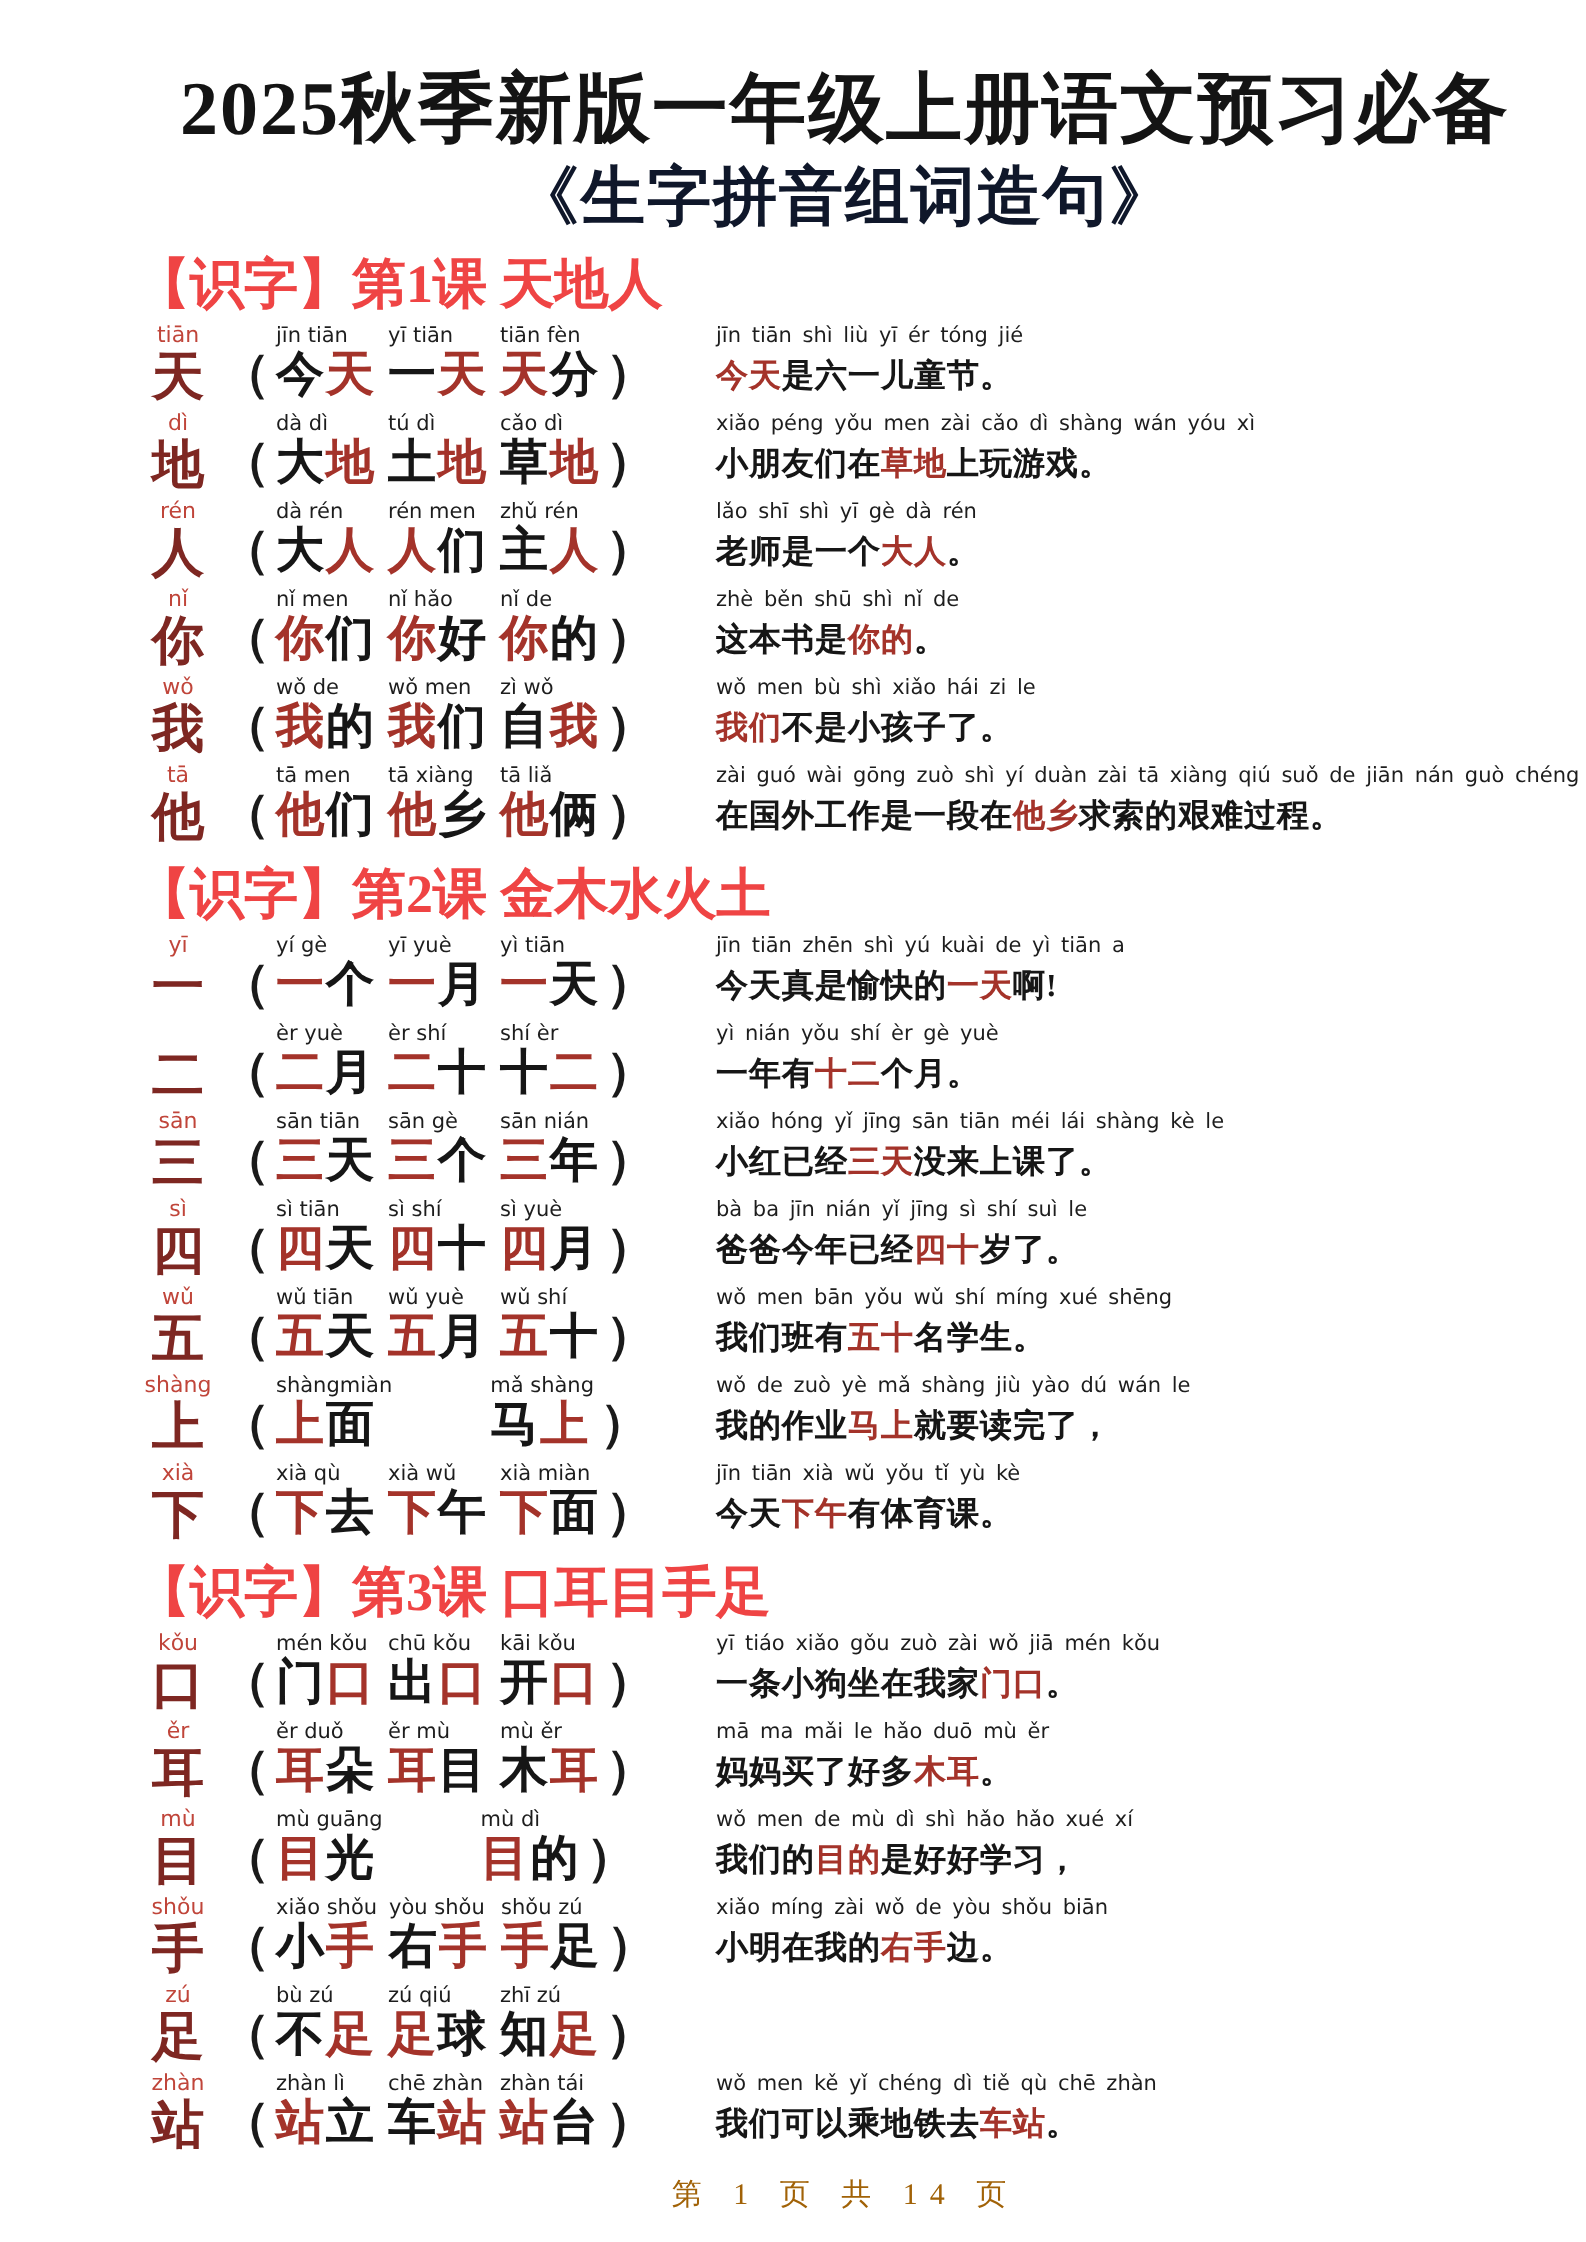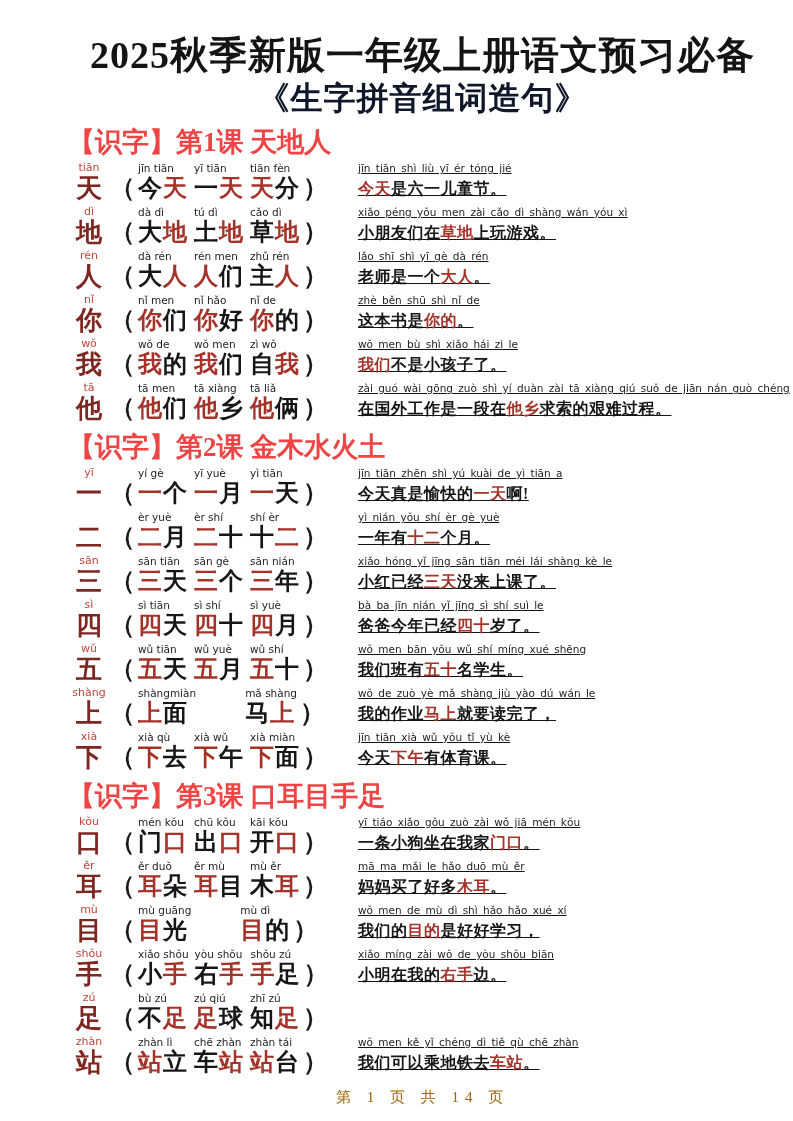--- a/index.html
+++ b/index.html
@@ -44,21 +44,21 @@
     color:#1d1d1d;white-space:nowrap;
   }
   .char-col{flex:none;width:38px;text-align:center;}
   .char-py{color:#c0453a;font-size:11px;}
   .char{font-size:26px;line-height:29px;font-weight:700;color:#7e2722;}
   .words{flex:none;width:240px;display:flex;align-items:flex-end;margin-left:2px;}
   .paren{font-size:25px;line-height:30px;font-weight:700;color:#1a1a1a;flex:none;}
   .word{margin:0 3px;text-align:left;}
   .word.gap{margin-left:46px;}
   .w{font-size:24px;line-height:29px;font-weight:700;letter-spacing:1px;white-space:nowrap;}
-  .sentence{margin-left:8px;min-width:0;text-decoration:underline;}
+  .sentence{margin-left:8px;min-width:0;}
   .sent-py{word-spacing:2px;}
   .sent{font-size:16px;line-height:29px;font-weight:700;letter-spacing:0.5px;white-space:nowrap;}
   .r{color:#a4332a;}
   .footer{
     margin-top:auto;
     margin-bottom:14px;
     text-align:center;
     font-size:15px;
     letter-spacing:6px;
     color:#a16207;

